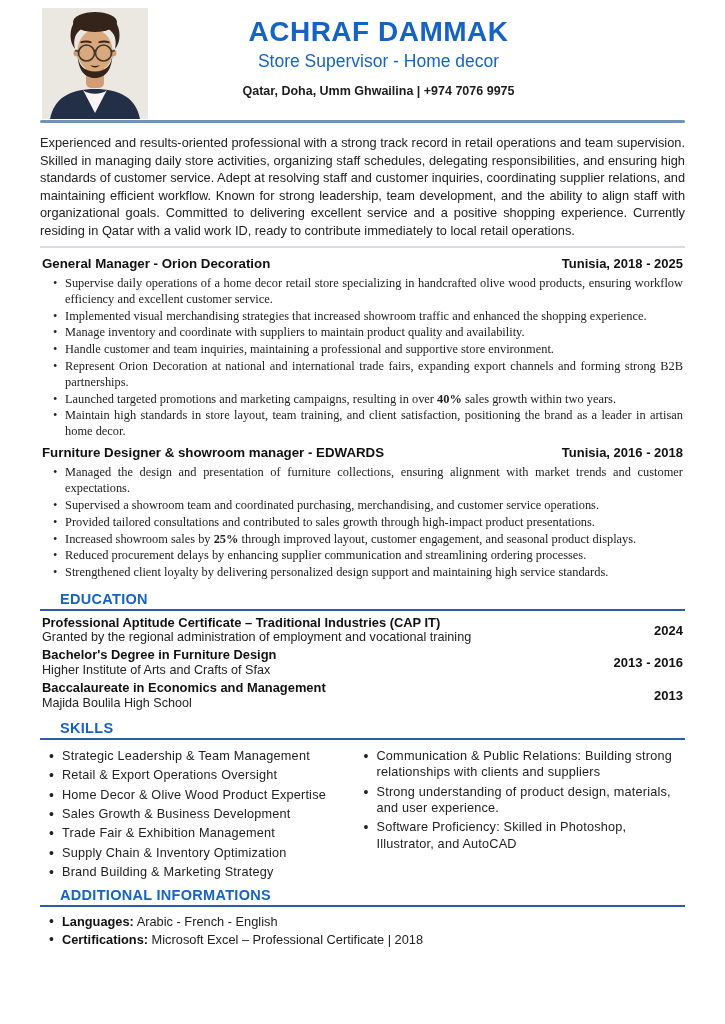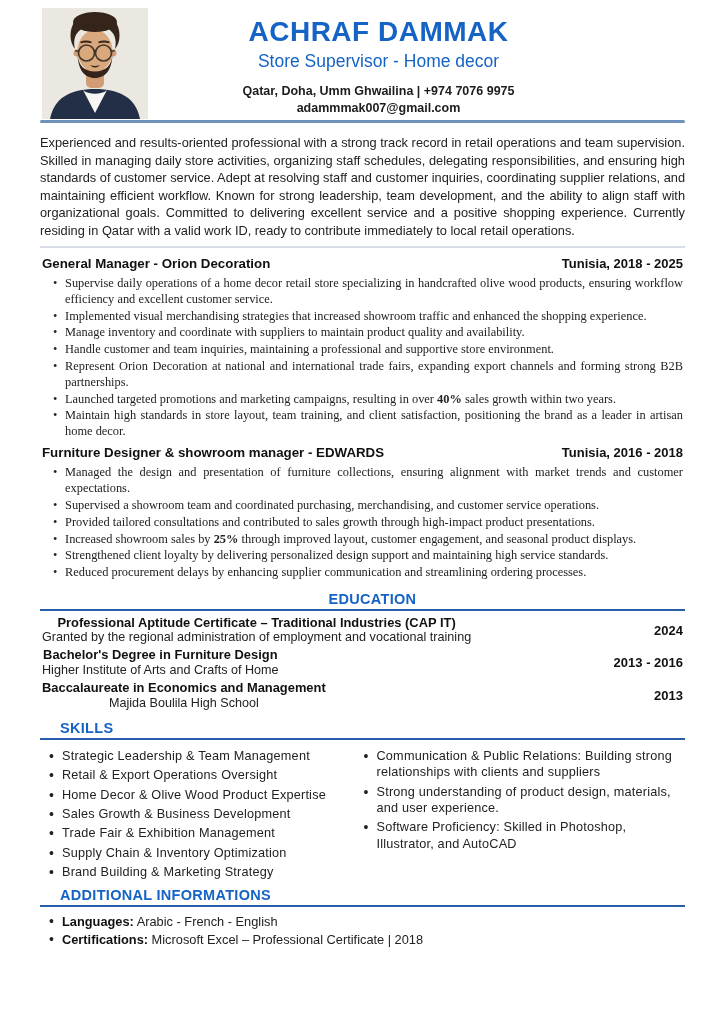--- a/index.html
+++ b/index.html
@@ -48,21 +48,21 @@
   
   .summary {
     margin: 11px 40px 0 40px;
     font-size: 12.8px; line-height: 17.5px;
     text-align: justify; color: #222;
   }
 
   
   .section { margin: 0 40px; }
   .section-experience { margin-top: 7px; }
-  .section-education  { margin-top: 10px; text-align: center; }
+  .section-education  { margin-top: 10px; }
   .section-skills     { margin-top: 9px; }
   .section-additional { margin-top: 4px; }
 
   .section-title {
     margin-left: 20px;
     font-size: 14.5px; font-weight: bold; letter-spacing: 0.3px;
     color: var(--accent); line-height: 16px;
   }
   .rule { margin-top: 2px; }
   .rule.gray { height: 1.5px; background: var(--rule-gray); }
@@ -147,21 +147,20 @@
         <line x1="36.6" y1="43.5" x2="33.2" y2="42.5" stroke="#43362a" stroke-width="1.4"></line>
         <line x1="69.4" y1="43.5" x2="72.8" y2="42.5" stroke="#43362a" stroke-width="1.4"></line>
         <path d="M38.5 34.5 Q44 32.5 49.5 34.5" stroke="#342419" stroke-width="1.8" fill="none"></path>
         <path d="M56.5 34.5 Q62 32.5 67.5 34.5" stroke="#342419" stroke-width="1.8" fill="none"></path>
       </svg>
     </div>
     <div class="header-center">
       <div class="name">ACHRAF DAMMAK</div>
       <div class="job-title">Store Supervisor - Home decor</div>
       <div class="contact-line">Qatar, Doha, Umm Ghwailina | +974 7076 9975</div>
-      <div class="contact-line email">adammmak007@gmail.com</div>
     </div>
   </div>
 
   <div class="header-divider"></div>
 
   <p class="summary">Experienced and results-oriented professional with a strong track record in retail operations and team supervision. Skilled in managing daily store activities, organizing staff schedules, delegating responsibilities, and ensuring high standards of customer service. Adept at resolving staff and customer inquiries, coordinating supplier relations, and maintaining efficient workflow. Known for strong leadership, team development, and the ability to align staff with organizational goals. Committed to delivering excellent service and a positive shopping experience. Currently residing in Qatar with a valid work ID, ready to contribute immediately to local retail operations.</p>
 
   <div class="section section-experience">
     <div class="rule gray"></div>
     <div>
@@ -183,42 +182,42 @@
         <div class="job-block">
           <div class="job-row">
             <span class="job-role">Furniture Designer &amp; showroom manager - EDWARDS</span>
             <span class="job-dates">Tunisia, 2016 - 2018</span>
           </div>
           <ul class="bullets">
             <li>Managed the design and presentation of furniture collections, ensuring alignment with market trends and customer expectations.</li>
             <li>Supervised a showroom team and coordinated purchasing, merchandising, and customer service operations.</li>
             <li>Provided tailored consultations and contributed to sales growth through high-impact product presentations.</li>
             <li>Increased showroom sales by <strong>25%</strong> through improved layout, customer engagement, and seasonal product displays.</li>
+            <li>Reduced procurement delays by enhancing supplier communication and streamlining ordering processes.</li>
             <li>Strengthened client loyalty by delivering personalized design support and maintaining high service standards.</li>
-            <li>Reduced procurement delays by enhancing supplier communication and streamlining ordering processes.</li>
           </ul>
         </div>
       </div>
   </div>
 
   <div class="section section-education">
     <div class="section-title">EDUCATION</div>
     <div class="rule blue"></div>
     <div class="edu-entries">
         <div class="edu-entry">
           <div class="edu-left">
             <div class="edu-degree">Professional Aptitude Certificate – Traditional Industries (CAP IT)</div>
             <div class="edu-inst">Granted by the regional administration of employment and vocational training</div>
           </div>
           <div class="edu-dates">2024</div>
         </div>
         <div class="edu-entry">
           <div class="edu-left">
             <div class="edu-degree">Bachelor's Degree in Furniture Design</div>
-            <div class="edu-inst">Higher Institute of Arts and Crafts of Home</div>
+            <div class="edu-inst">Higher Institute of Arts and Crafts of Sfax</div>
           </div>
           <div class="edu-dates">2013 - 2016</div>
         </div>
         <div class="edu-entry">
           <div class="edu-left">
             <div class="edu-degree">Baccalaureate in Economics and Management</div>
             <div class="edu-inst">Majida Boulila High School</div>
           </div>
           <div class="edu-dates">2013</div>
         </div>

